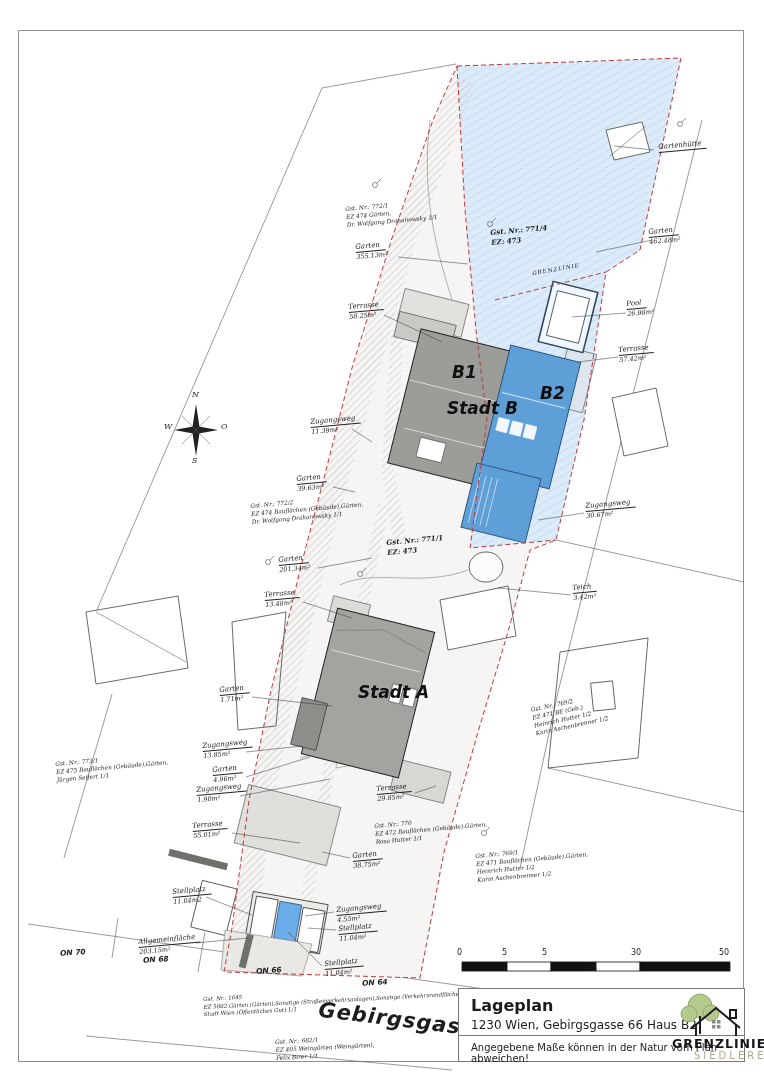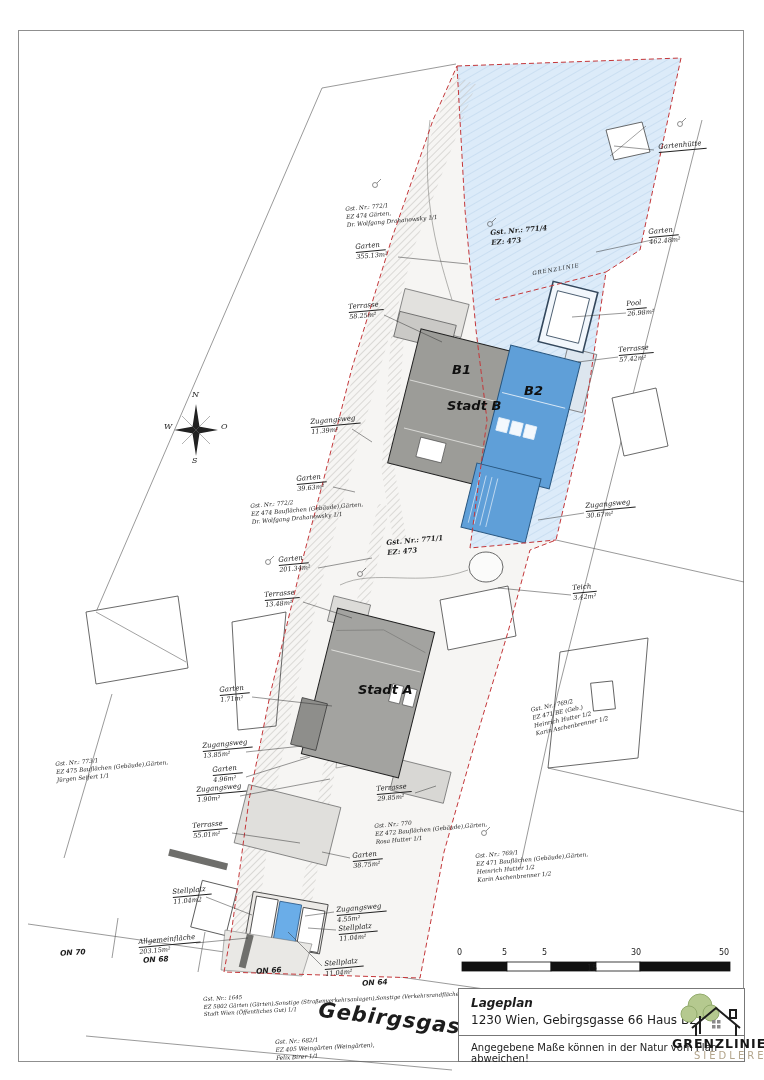--- a/index.html
+++ b/index.html
@@ -14,34 +14,34 @@
   .alabel .aname{display:inline-block;border-bottom:0.8px solid #222;padding:0 5px 0 0;}
   .alabel .aval{display:block;font-size:6.5px;}
 
   .parcel{position:absolute;font-style:italic;font-size:5.8px;line-height:1.4;white-space:nowrap;
           transform:rotate(-5deg);transform-origin:left top;color:#222;}
   .parcel-big{font-size:7px;font-weight:bold;}
   .rot12{transform:rotate(-12deg);}
   .rot3{transform:rotate(-3deg);}
 
   .bldg-label{position:absolute;font-family:"DejaVu Sans",sans-serif;font-weight:bold;font-style:italic;
-              font-size:13px;color:#101010;white-space:nowrap;}
+              font-size:17px;color:#101010;white-space:nowrap;}
   .on-label{position:absolute;font-family:"DejaVu Sans",sans-serif;font-weight:bold;font-style:italic;
             font-size:7.5px;transform:rotate(-3deg);white-space:nowrap;}
   .grenz{position:absolute;font-style:italic;font-size:5.5px;letter-spacing:1px;transform:rotate(-10deg);white-space:nowrap;}
   .street-label{position:absolute;font-family:"DejaVu Sans",sans-serif;font-weight:bold;font-style:italic;
                 font-size:21px;letter-spacing:1px;transform:rotate(7deg);white-space:nowrap;}
   .compass-letter{position:absolute;font-style:italic;font-size:8px;}
 
   .tick{position:absolute;font-family:"DejaVu Sans",sans-serif;font-size:8px;}
 
   
   .tb{position:absolute;left:458px;top:988px;width:287px;height:74px;border:1px solid #777;background:#fff;box-sizing:border-box;}
   .tb-row1{height:47px;border-bottom:1px solid #777;padding:7px 0 0 12px;box-sizing:border-box;}
-  .tb-title{font-family:"DejaVu Sans",sans-serif;font-weight:bold;font-size:12px;font-style:italic;}
+  .tb-title{font-family:"DejaVu Sans",sans-serif;font-weight:bold;font-size:16px;}
   .tb-addr{font-family:"DejaVu Sans",sans-serif;font-size:12px;margin-top:3px;}
   .tb-row2{padding:6px 0 0 12px;font-family:"DejaVu Sans",sans-serif;font-size:10px;color:#222;}
   .logo{position:absolute;left:648px;top:990px;width:100px;height:72px;}
   .logo-name{position:absolute;left:24px;top:46px;font-family:"DejaVu Sans",sans-serif;font-weight:bold;
              font-size:12.5px;letter-spacing:1px;color:#161616;white-space:nowrap;}
   .logo-sub{position:absolute;left:46px;top:60px;font-family:"DejaVu Sans",sans-serif;font-size:10px;
             letter-spacing:3px;color:#b3a58c;white-space:nowrap;text-align:right;}
 </style>
 </head>
 <body>
@@ -306,21 +306,21 @@
     <div>Stadt Wien (Öffentliches Gut) 1/1</div>
   </div>
   <div class="parcel rot3" style="left:275px;top:1038px">
     <div>Gst. Nr.: 682/1</div>
     <div>EZ 405    Weingärten (Weingärten),</div>
     <div>Felix Birer 1/1</div>
   </div>
 
   <div class="bldg-label" style="left:452px;top:362px">B1</div>
   <div class="bldg-label" style="left:447px;top:398px">Stadt B</div>
-  <div class="bldg-label" style="left:524px;top:383px">B2</div>
+  <div class="bldg-label" style="left:540px;top:383px">B2</div>
   <div class="bldg-label" style="left:358px;top:682px">Stadt A</div>
 
   <div class="grenz" style="left:532px;top:266px">GRENZLINIE</div>
   <div class="on-label" style="left:60px;top:948px">ON 70</div>
   <div class="on-label" style="left:143px;top:955px">ON 68</div>
   <div class="on-label" style="left:256px;top:966px">ON 66</div>
   <div class="on-label" style="left:362px;top:978px">ON 64</div>
   <div class="street-label" style="left:318px;top:1008px">Gebirgsgasse</div>
 
   <div class="tick" style="left:457px;top:948px">0</div>

